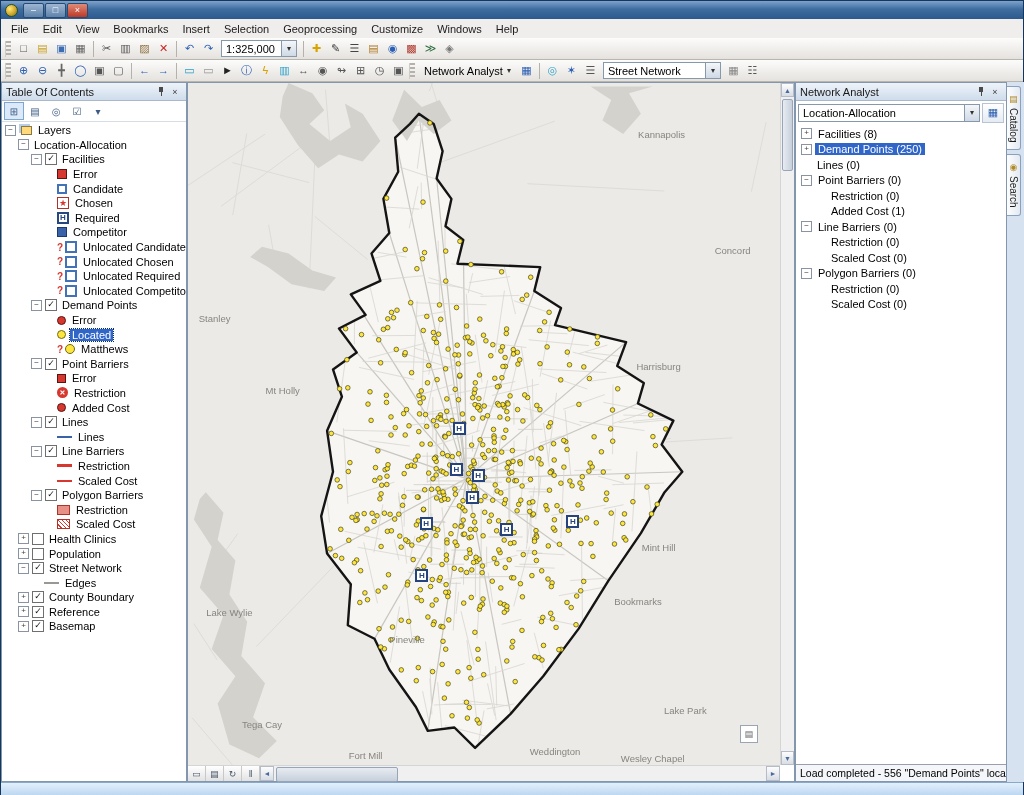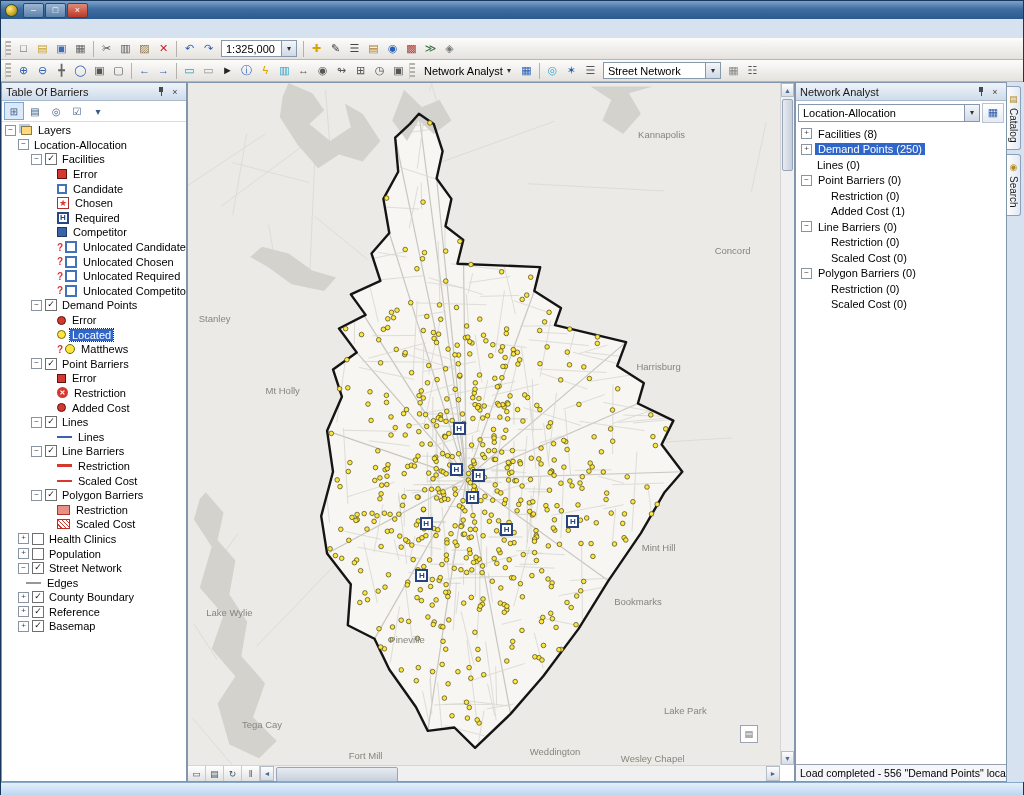--- a/index.html
+++ b/index.html
@@ -121,20 +121,32 @@
 
   <div class="titlebar">
     <span class="appicon"></span>
     <span class="winbtns">
       <span class="winbtn">–</span>
       <span class="winbtn">□</span>
       <span class="winbtn close">×</span>
     </span>
   </div>
 
+  <div class="menubar">
+      <span class="mi">File</span>
+      <span class="mi">Edit</span>
+      <span class="mi">View</span>
+      <span class="mi">Bookmarks</span>
+      <span class="mi">Insert</span>
+      <span class="mi">Selection</span>
+      <span class="mi">Geoprocessing</span>
+      <span class="mi">Customize</span>
+      <span class="mi">Windows</span>
+      <span class="mi">Help</span>
+    </div>
   <div class="toolbar tb1">
       <span class="grip"></span>
       <span class="tbtn">
         <span class="tglyph" style="color: rgb(85, 85, 85);">□</span>
       </span>
       <span class="tbtn">
         <span class="tglyph" style="color: rgb(201, 162, 39);">▤</span>
       </span>
       <span class="tbtn">
         <span class="tglyph" style="color: rgb(60, 108, 180);">▣</span>
@@ -283,21 +295,21 @@
       </span>
       <span class="tbtn">
         <span class="tglyph" style="color: rgb(85, 85, 85);">☷</span>
       </span>
     </div>
 
   <div class="main">
 
     <div class="panel toc">
       <div class="panel-head">
-        <span class="ht">Table Of Barriers</span>
+        <span class="ht">Table Of Contents</span>
         <span class="phbtn">
             <span class="pin-icon"></span>
           </span>
         <span class="phbtn">×</span>
       </div>
       <div class="toc-icons">
           <span class="tocbtn pressed">⊞</span>
           <span class="tocbtn">▤</span>
           <span class="tocbtn">◎</span>
           <span class="tocbtn">☑</span>
@@ -466,21 +478,21 @@
           <div class="trow" style="padding-left: 16px;">
             <span class="exp">+</span>
             <span class="cb"></span>
             <span class="tlabel">Population</span>
           </div>
           <div class="trow" style="padding-left: 16px;">
             <span class="exp">−</span>
             <span class="cb">✓</span>
             <span class="tlabel">Street Network</span>
           </div>
-          <div class="trow" style="padding-left: 11px;">
+          <div class="trow" style="padding-left: 29px;">
             <span class="expsp"></span>
             <span class="sym line-gray"></span>
             <span class="tlabel">Edges</span>
           </div>
           <div class="trow" style="padding-left: 16px;">
             <span class="exp">+</span>
             <span class="cb">✓</span>
             <span class="tlabel">County Boundary</span>
           </div>
           <div class="trow" style="padding-left: 16px;">

